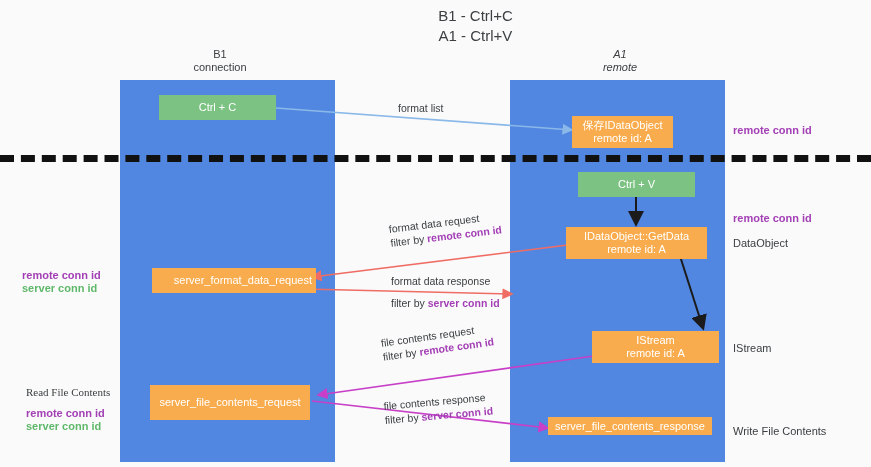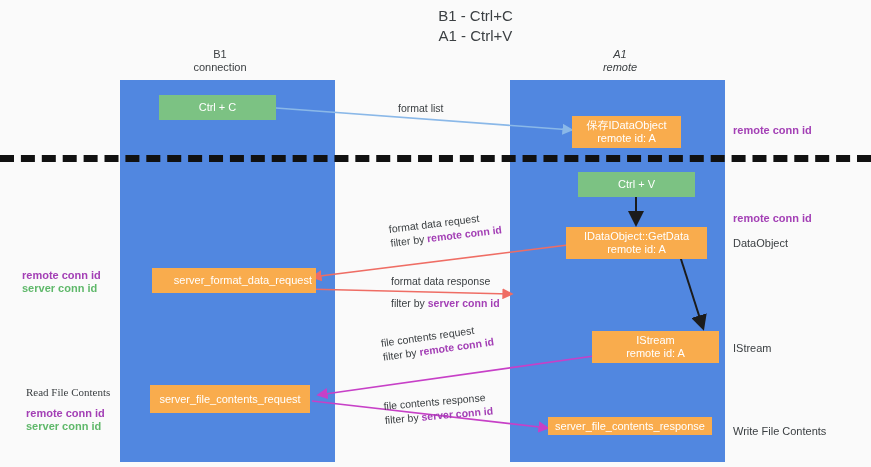--- a/index.html
+++ b/index.html
@@ -105,21 +105,21 @@
 
     <line x1="312" y1="401" x2="548" y2="428" stroke="#c740c7" stroke-width="1.6" marker-end="url(#ar-mag)"></line>
   </svg>
 
   <div class="dashline"></div>
 
   <div class="node green" style="left:159px;top:95px;width:117px;height:25px;">
     <span>Ctrl + C</span>
   </div>
 
-  <div class="node orange" style="left:572px;top:116px;width:109px;height:32px;">
+  <div class="node orange" style="left:572px;top:116px;width:101px;height:32px;">
     <span>保存IDataObject</span>
     <span class="l2">remote id: A</span>
   </div>
 
   <div class="node green" style="left:578px;top:172px;width:117px;height:25px;">
     <span>Ctrl + V</span>
   </div>
 
   <div class="node orange" style="left:566px;top:227px;width:141px;height:32px;">
     <span>IDataObject::GetData</span>
@@ -129,21 +129,21 @@
   <div class="node orange" style="left:152px;top:268px;width:164px;height:25px;align-items:flex-end;">
     <span>server_format_data_request</span>
   </div>
 
 
   <div class="node orange" style="left:592px;top:331px;width:127px;height:32px;">
     <span>IStream</span>
     <span class="l2">remote id: A</span>
   </div>
 
-  <div class="node orange" style="left:150px;top:385px;width:160px;height:28px;">
+  <div class="node orange" style="left:150px;top:385px;width:160px;height:35px;">
     <span>server_file_contents_request</span>
   </div>
 
   <div class="node orange" style="left:548px;top:417px;width:164px;height:18px;">
     <span>server_file_contents_response</span>
   </div>
 
   <div class="edgelbl" style="left:398px;top:101px;">
     <span>format list</span>
   </div>

